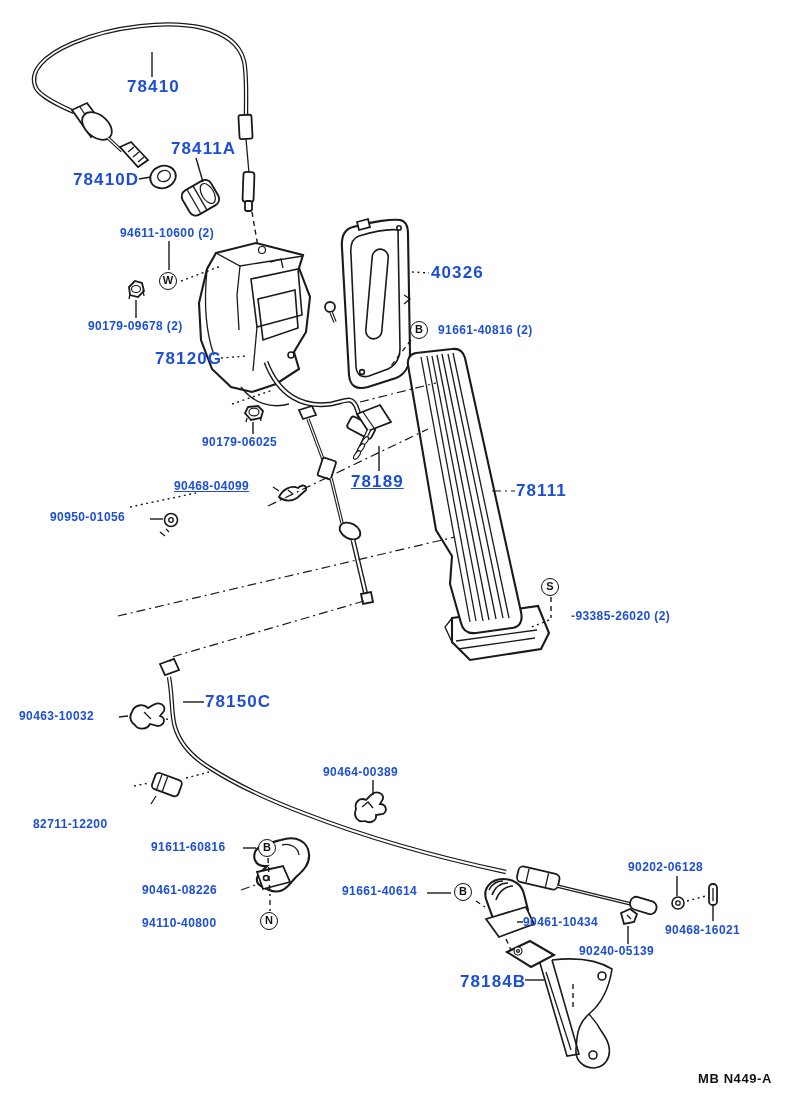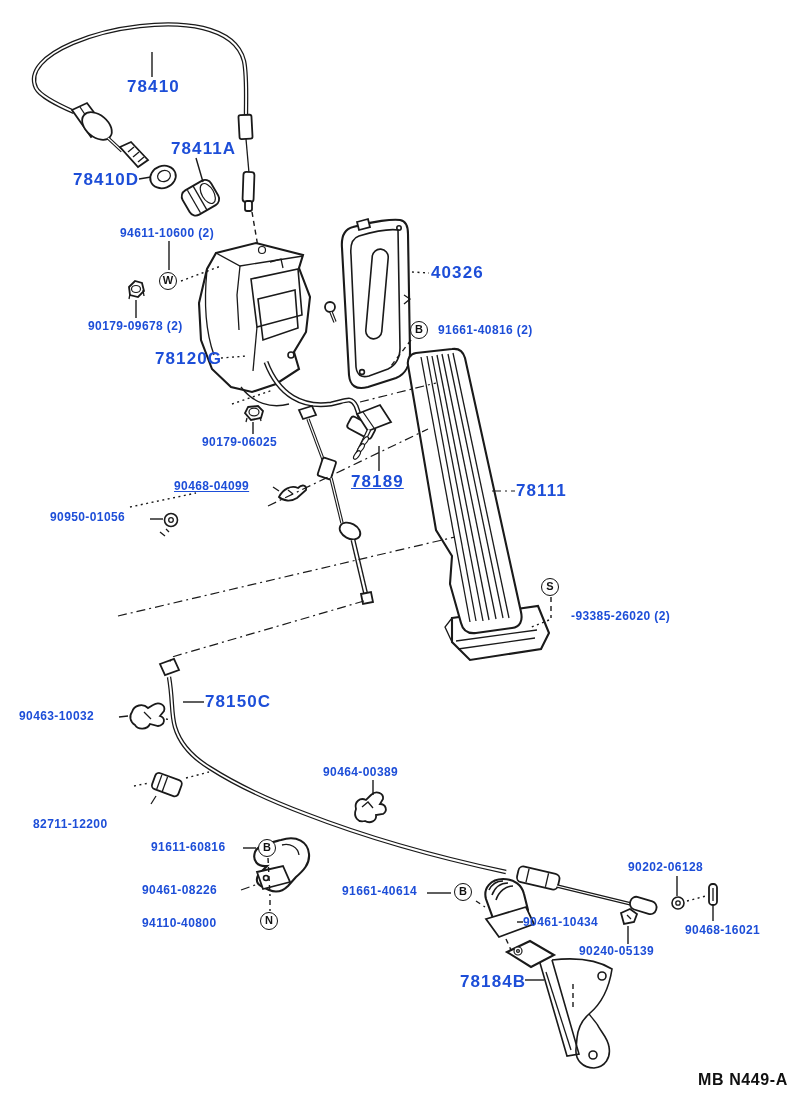--- a/index.html
+++ b/index.html
@@ -5,21 +5,21 @@
   html,body{margin:0;padding:0;background:#fff;}
   #page{position:relative;width:792px;height:1114px;background:#fff;overflow:hidden;
         font-family:"Liberation Sans",sans-serif;color:#111;}
   svg{position:absolute;left:0;top:0;}
   .lbl{position:absolute;font-weight:bold;color:#1d4ed8;white-space:nowrap;line-height:1;}
   .big{font-size:17px;letter-spacing:1.1px;}
   .num{font-size:12px;letter-spacing:0.4px;}
   .callout{position:absolute;width:18px;height:18px;box-sizing:border-box;border:1.8px solid #111;
            border-radius:50%;background:#fff;font-weight:bold;font-size:11px;line-height:14px;
            text-align:center;color:#111;}
-  .footer{position:absolute;font-weight:bold;font-size:16px;letter-spacing:0.6px;color:#111;}
+  .footer{position:absolute;font-weight:bold;font-size:13px;letter-spacing:0.6px;color:#111;}
   
   .part  {fill:#fff;stroke:#1a1a1a;stroke-width:1.8;}
   .part2 {fill:#fff;stroke:#1a1a1a;stroke-width:2.1;}
   .partthin{fill:#fff;stroke:#1a1a1a;stroke-width:1.2;}
   .lnp  {fill:none;stroke:#1a1a1a;stroke-width:1.6;}
   .ln   {fill:none;stroke:#1a1a1a;stroke-width:1.3;}
   .t5o{fill:none;stroke:#1a1a1a;stroke-width:5;}   .t5i{fill:none;stroke:#fff;stroke-width:2.2;}
   .t4o{fill:none;stroke:#1a1a1a;stroke-width:4.4;} .t4i{fill:none;stroke:#fff;stroke-width:1.9;}
   .t3o{fill:none;stroke:#1a1a1a;stroke-width:3.4;} .t3i{fill:none;stroke:#fff;stroke-width:1.2;}
   .ld  {fill:none;stroke:#1a1a1a;stroke-width:1.4;}
@@ -296,21 +296,21 @@
   <div class="lbl big" style="left:205px;top:693px;">78150C</div>
   <div class="lbl num" style="left:19px;top:710px;">90463-10032</div>
   <div class="lbl num" style="left:33px;top:778px;margin-top:40px;">82711-12200</div>
   <div class="lbl num" style="left:323px;top:766px;text-align:center;">90464-00389</div>
   <div class="lbl num" style="left:151px;top:841px;">91611-60816</div>
   <div class="lbl num" style="left:142px;top:884px;">90461-08226</div>
   <div class="lbl num" style="left:142px;top:917px;">94110-40800</div>
   <div class="lbl num" style="left:628px;top:861px;">90202-06128</div>
   <div class="lbl num" style="left:342px;top:885px;">91661-40614</div>
   <div class="lbl num" style="left:523px;top:916px;">90461-10434</div>
-  <div class="lbl num" style="left:665px;top:924px;margin-left:20px;">90468-16021</div>
+  <div class="lbl num" style="left:665px;top:924px;">90468-16021</div>
   <div class="lbl num" style="left:579px;top:945px;">90240-05139</div>
   <div class="lbl big" style="left:460px;top:973px;">78184B</div>
 
   <div class="callout" style="left:159px;top:272px;">W</div>
   <div class="callout" style="left:410px;top:321px;">B</div>
   <div class="callout" style="left:541px;top:578px;">S</div>
   <div class="callout" style="left:258px;top:839px;">B</div>
   <div class="callout" style="left:260px;top:912px;">N</div>
   <div class="callout" style="left:454px;top:883px;">B</div>
 

